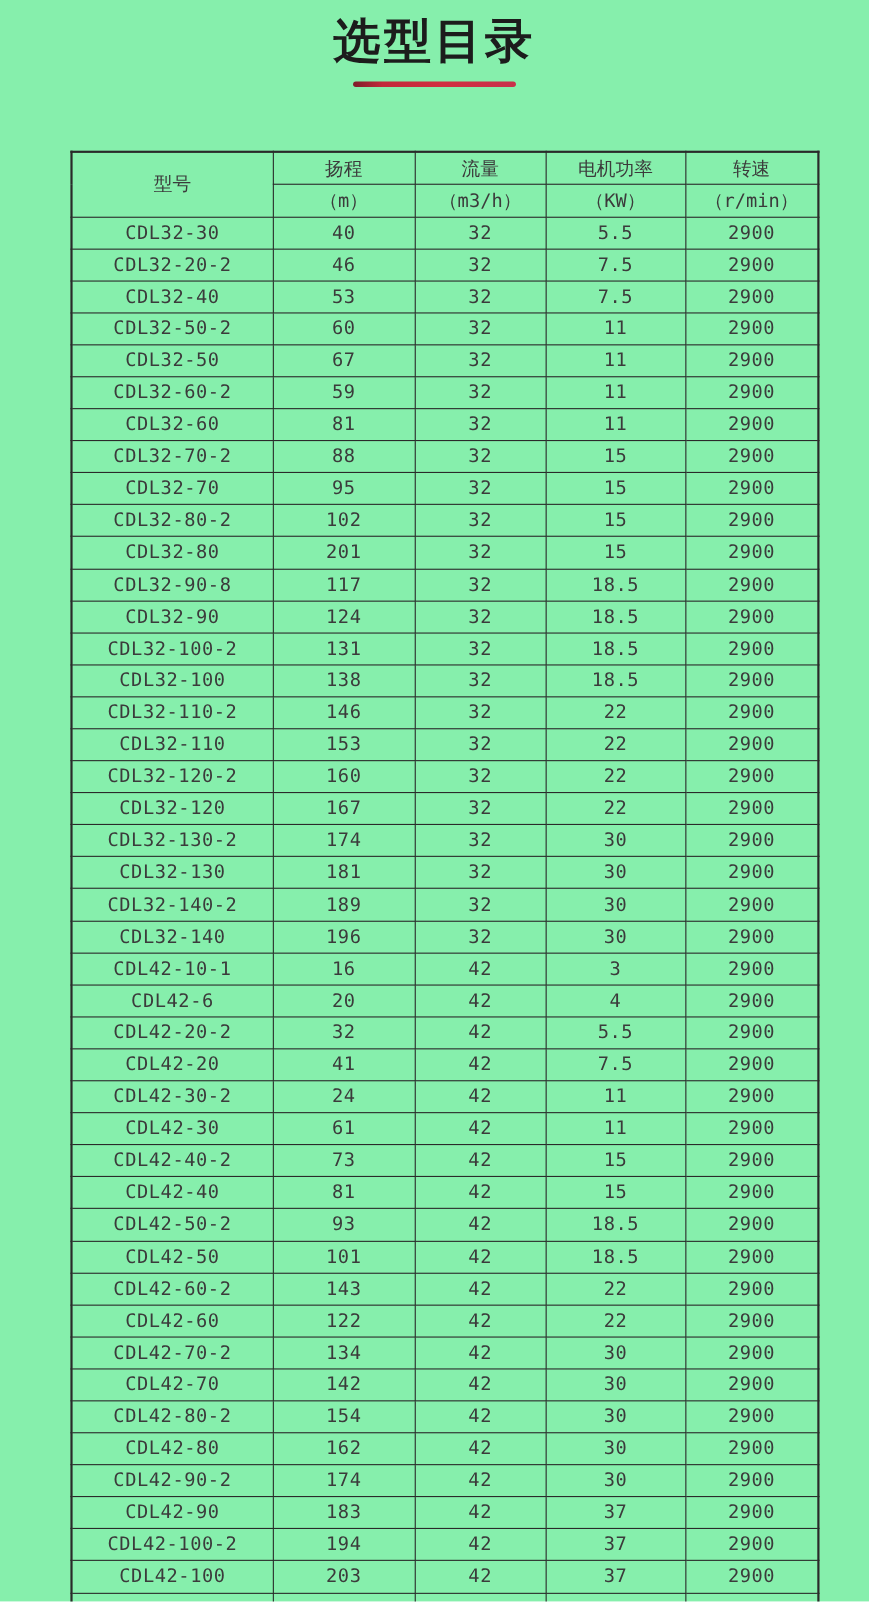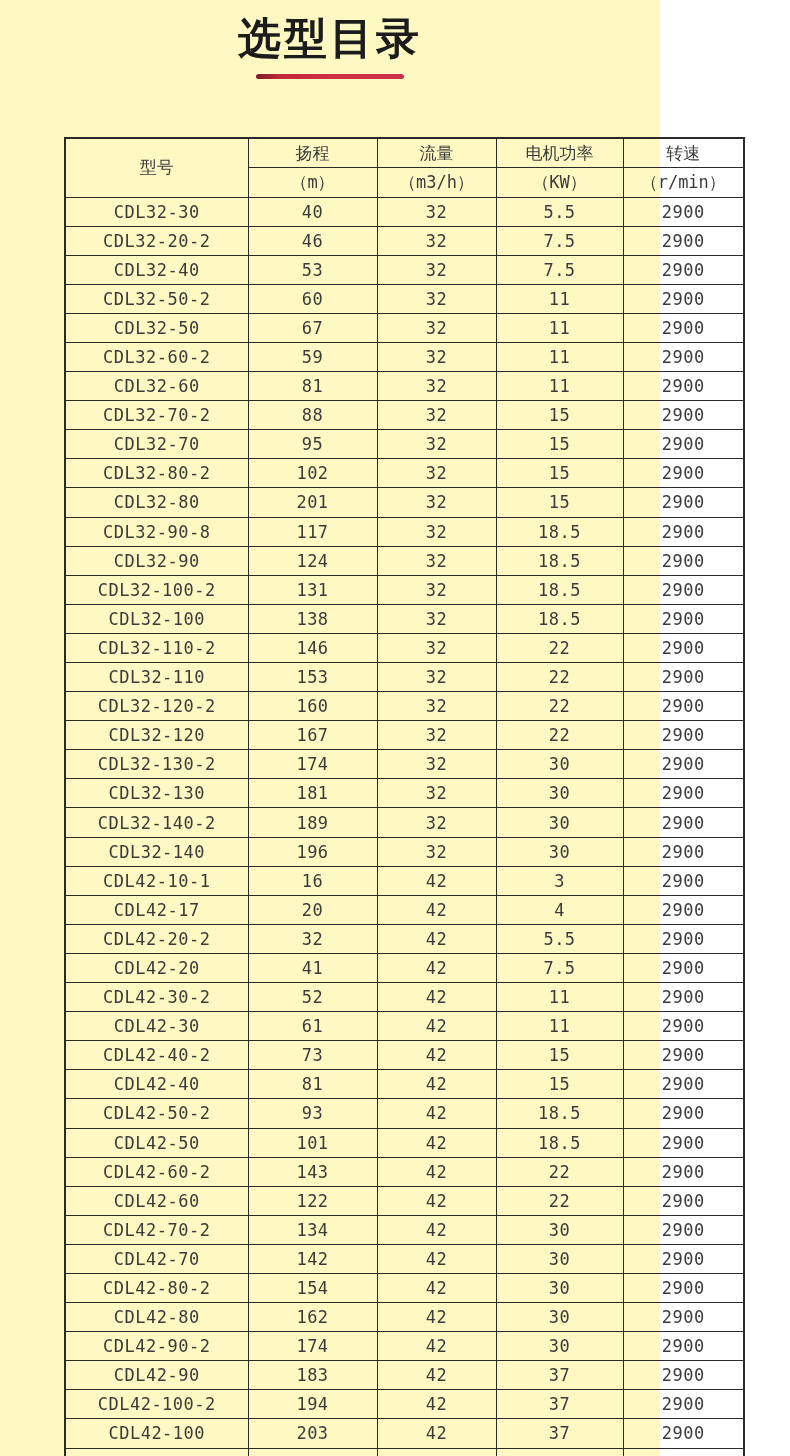--- a/index.html
+++ b/index.html
@@ -5,23 +5,23 @@
   * { margin: 0; padding: 0; box-sizing: border-box; }
   html, body {
     width: 790px;
     height: 1456px;
     overflow: hidden;
     background: #ffffff;
     font-family: "DejaVu Sans", "Liberation Sans", sans-serif;
   }
   .page {
     position: relative;
-    width: 660px;
+    width: 790px;
     height: 1456px;
-    background: #fef9c3;
+    background: #86efac;
   }
   .title {
     padding-top: 14px;
     text-align: center;
     font-size: 43px;
     font-weight: 700;
     color: #1c1c1c;
     letter-spacing: 3px;
     line-height: 1.15;
   }
@@ -266,21 +266,21 @@
             <td>2900</td>
           </tr>
           <tr>
             <td>CDL42-10-1</td>
             <td>16</td>
             <td>42</td>
             <td>3</td>
             <td>2900</td>
           </tr>
           <tr>
-            <td>CDL42-17</td>
+            <td>CDL42-6</td>
             <td>20</td>
             <td>42</td>
             <td>4</td>
             <td>2900</td>
           </tr>
           <tr>
             <td>CDL42-20-2</td>
             <td>32</td>
             <td>42</td>
             <td>5.5</td>
@@ -288,21 +288,21 @@
           </tr>
           <tr>
             <td>CDL42-20</td>
             <td>41</td>
             <td>42</td>
             <td>7.5</td>
             <td>2900</td>
           </tr>
           <tr>
             <td>CDL42-30-2</td>
-            <td>52</td>
+            <td>24</td>
             <td>42</td>
             <td>11</td>
             <td>2900</td>
           </tr>
           <tr>
             <td>CDL42-30</td>
             <td>61</td>
             <td>42</td>
             <td>11</td>
             <td>2900</td>

